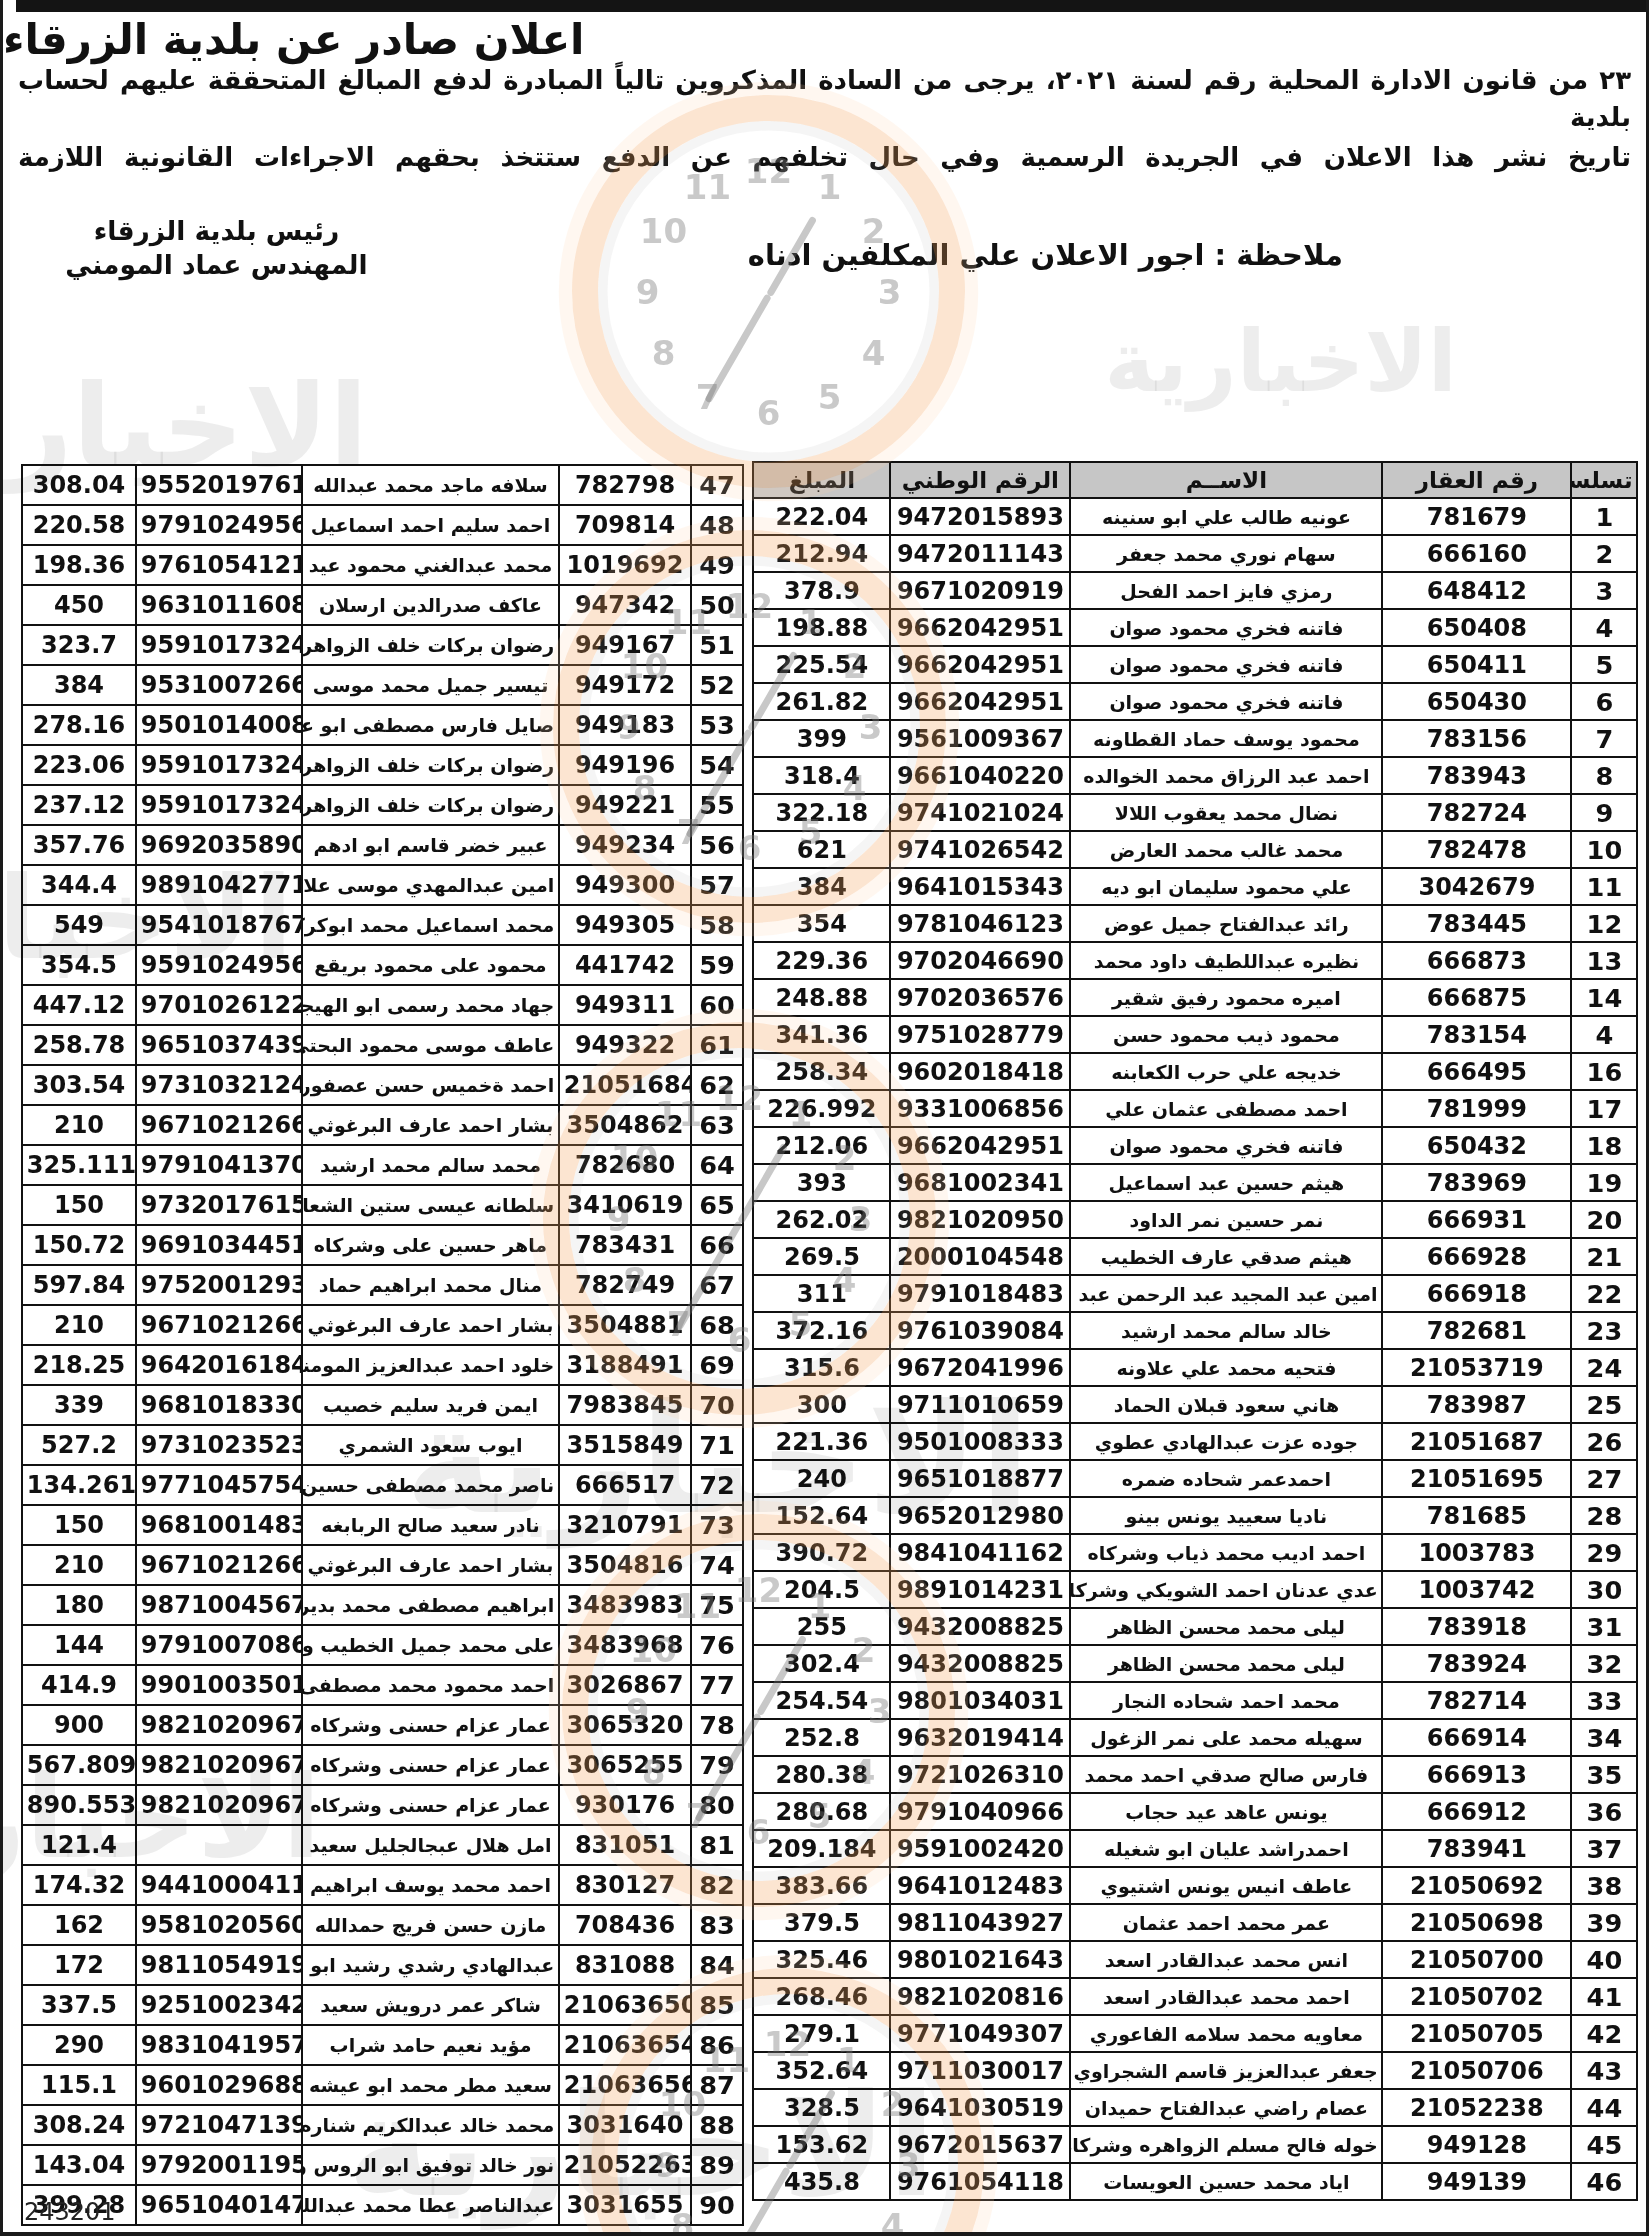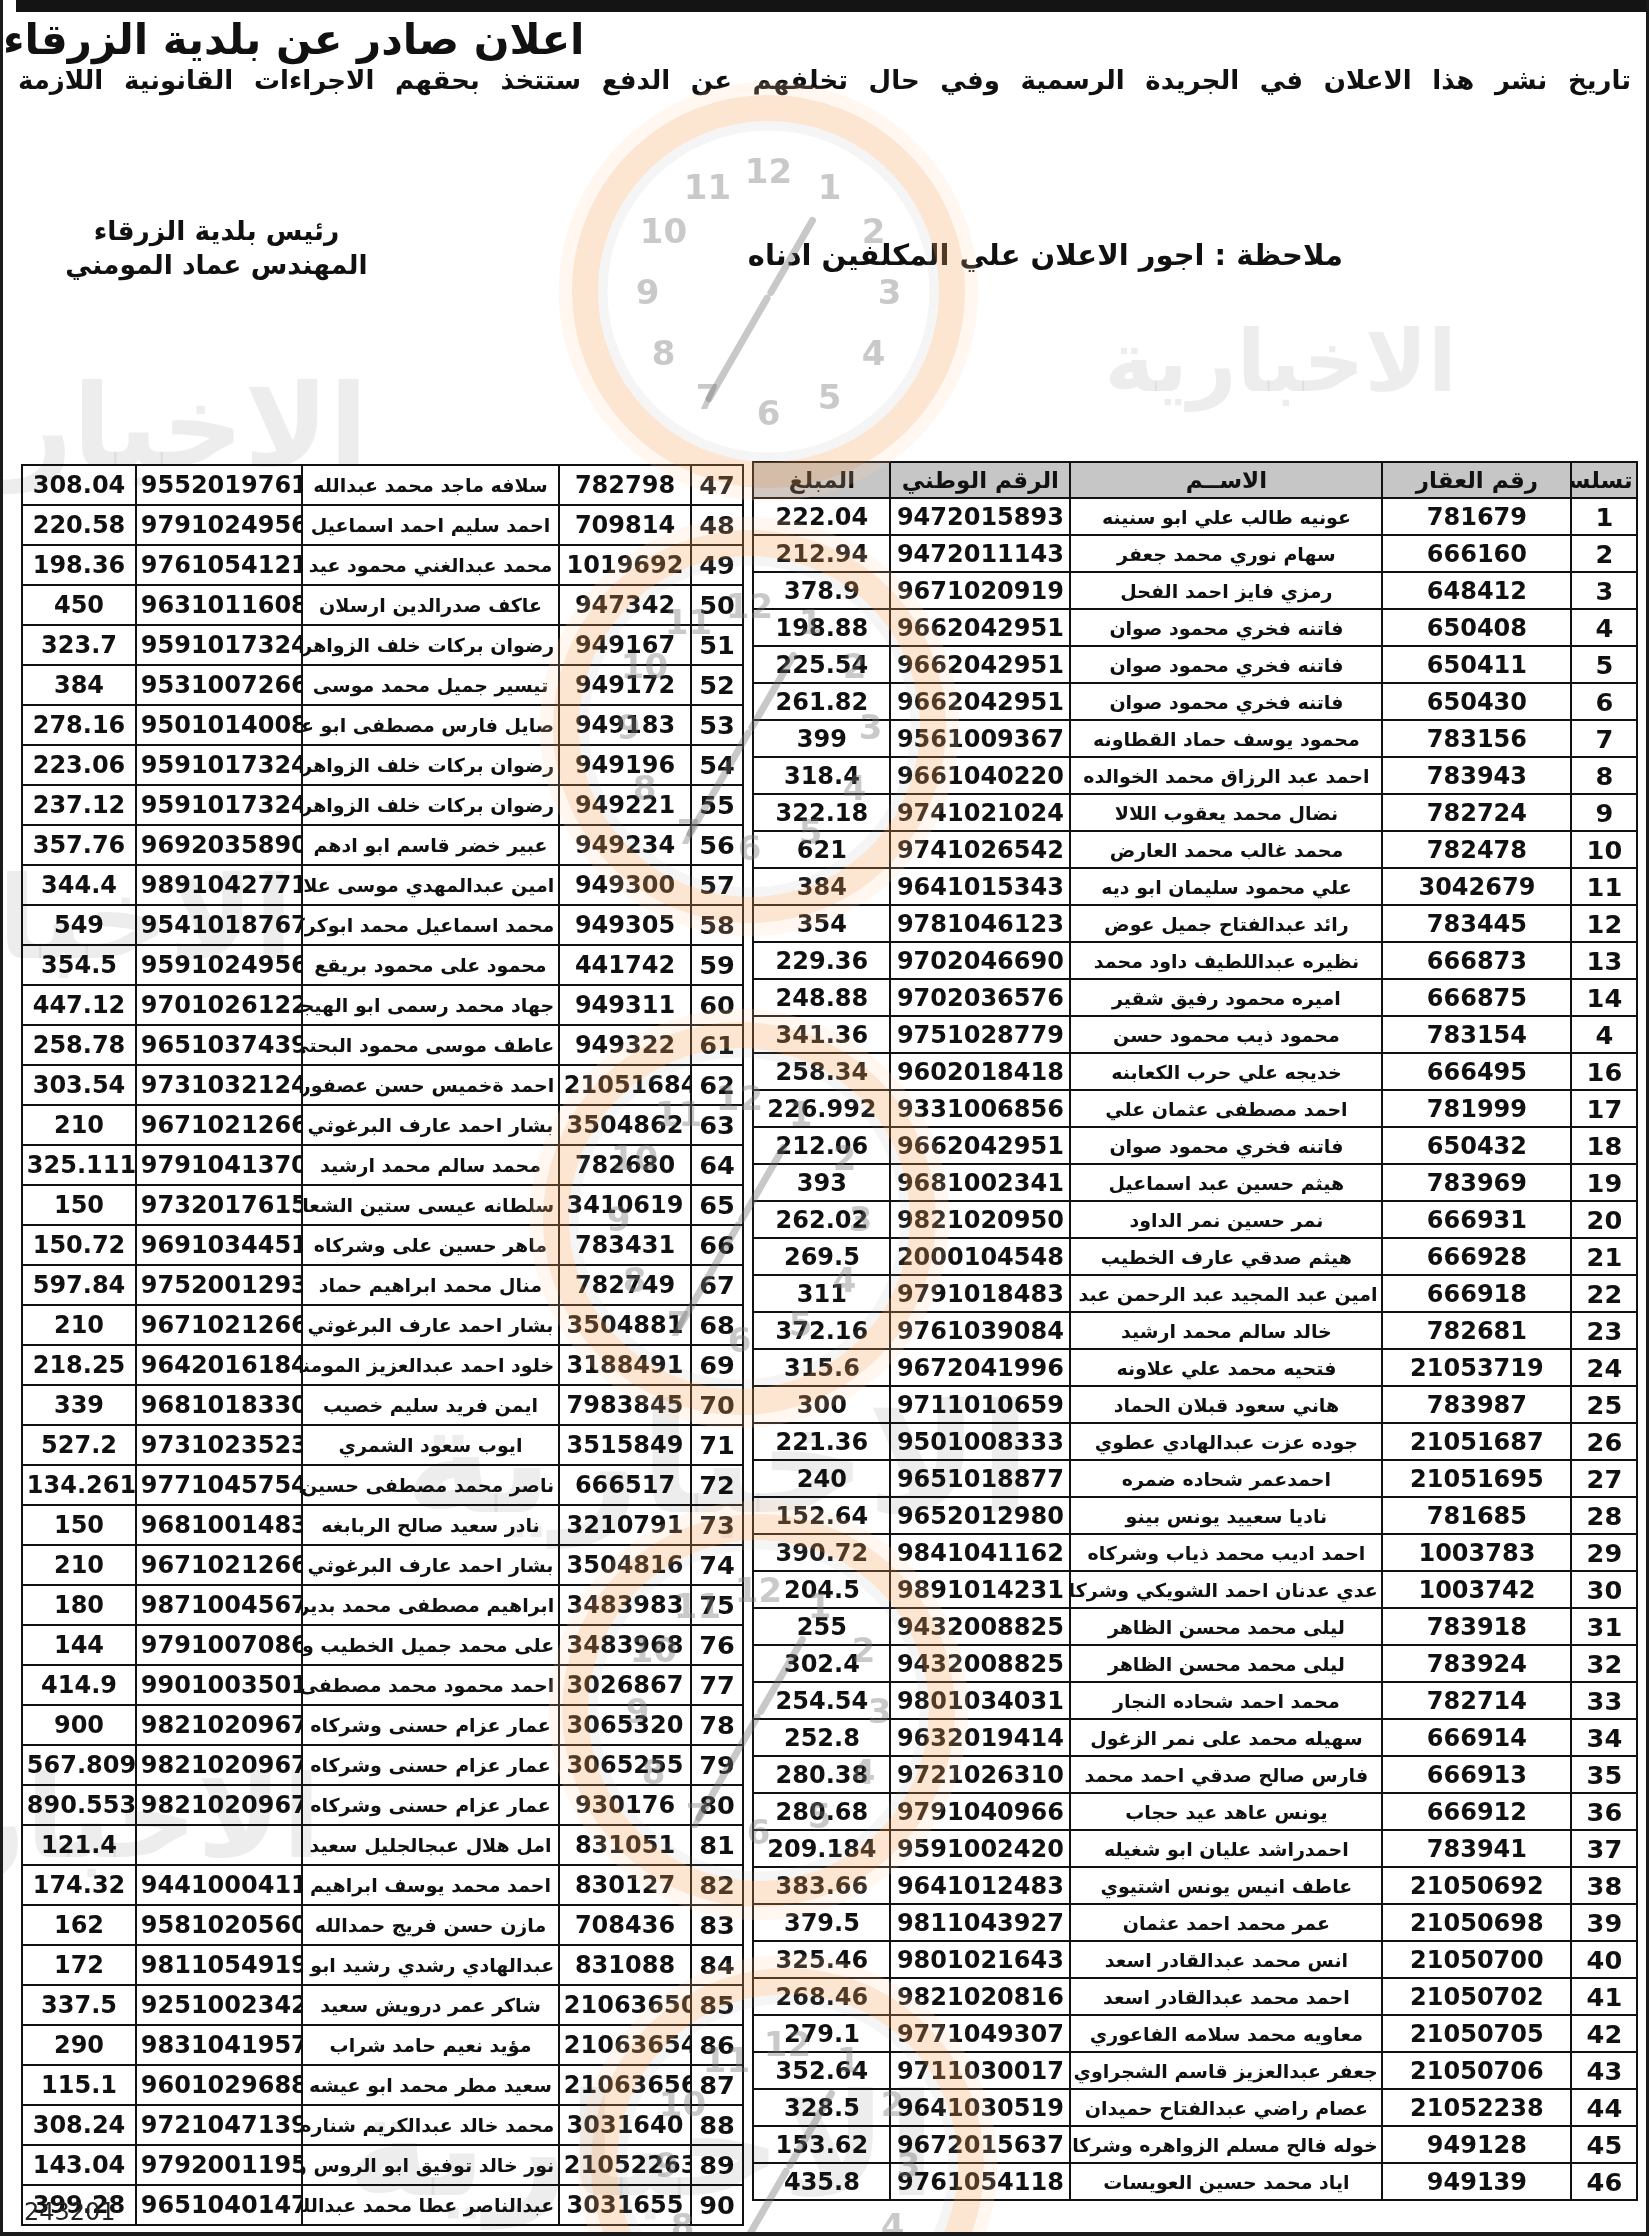--- a/index.html
+++ b/index.html
@@ -196,20 +196,21 @@
       <span class="num" style="left: calc(50% - 121px); top: calc(50% + 0px);">9</span>
       <span class="num" style="left: calc(50% - 105px); top: calc(50% - 61px);">10</span>
       <span class="num" style="left: calc(50% - 61px); top: calc(50% - 105px);">11</span>
       <div class="hand" style="width: 90px; transform: rotate(-60deg);"></div>
       <div class="hand" style="width: 123px; transform: rotate(120deg);"></div>
     </div>
 
   <div class="doc-title">اعلان صادر عن بلدية الزرقاء</div>
 
   <div class="body-text">
+    <div class="body-line">٢٣ من قانون الادارة المحلية رقم لسنة ٢٠٢١، يرجى من السادة المذكروين تالياً المبادرة لدفع المبالغ المتحققة عليهم لحساب بلدية</div>
     <div class="body-line">تاريخ نشر هذا الاعلان في الجريدة الرسمية وفي حال تخلفهم عن الدفع ستتخذ بحقهم الاجراءات القانونية اللازمة</div>
   </div>
 
   <div class="signature">
     <div>رئيس بلدية الزرقاء</div>
     <div>المهندس عماد المومني</div>
   </div>
 
   <div class="note-line">ملاحظة : اجور الاعلان علي المكلفين ادناه</div>
 

